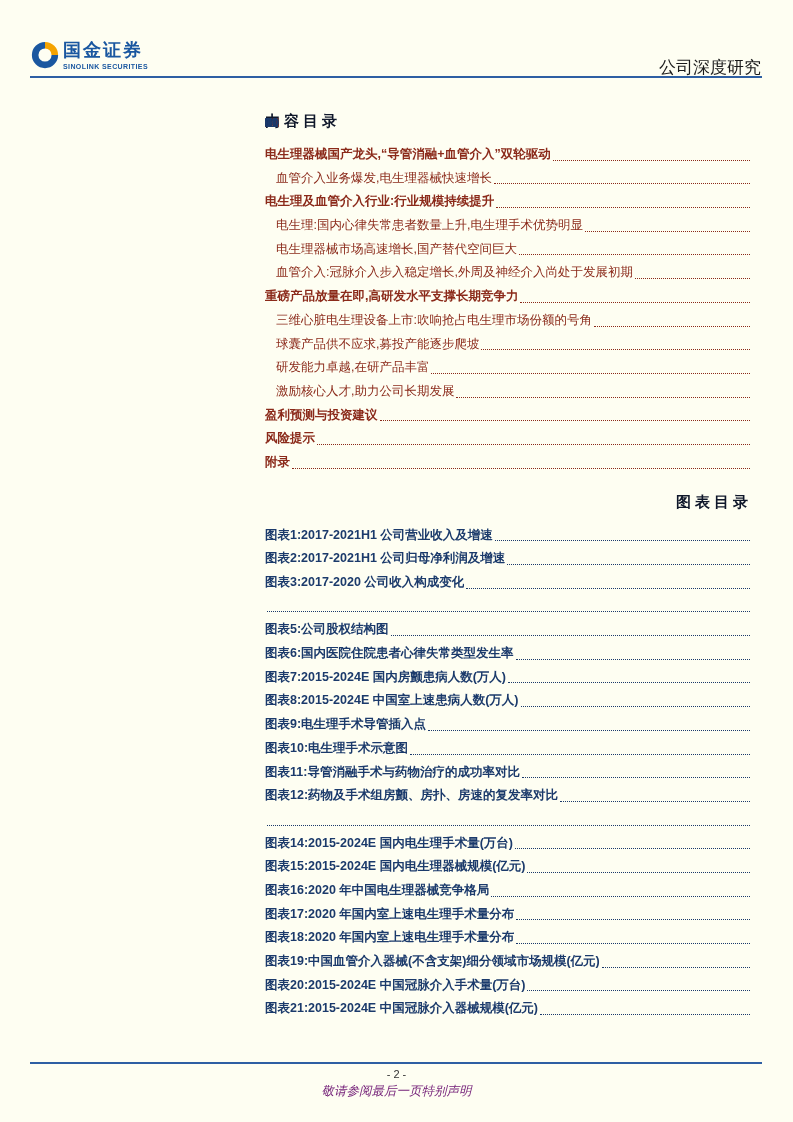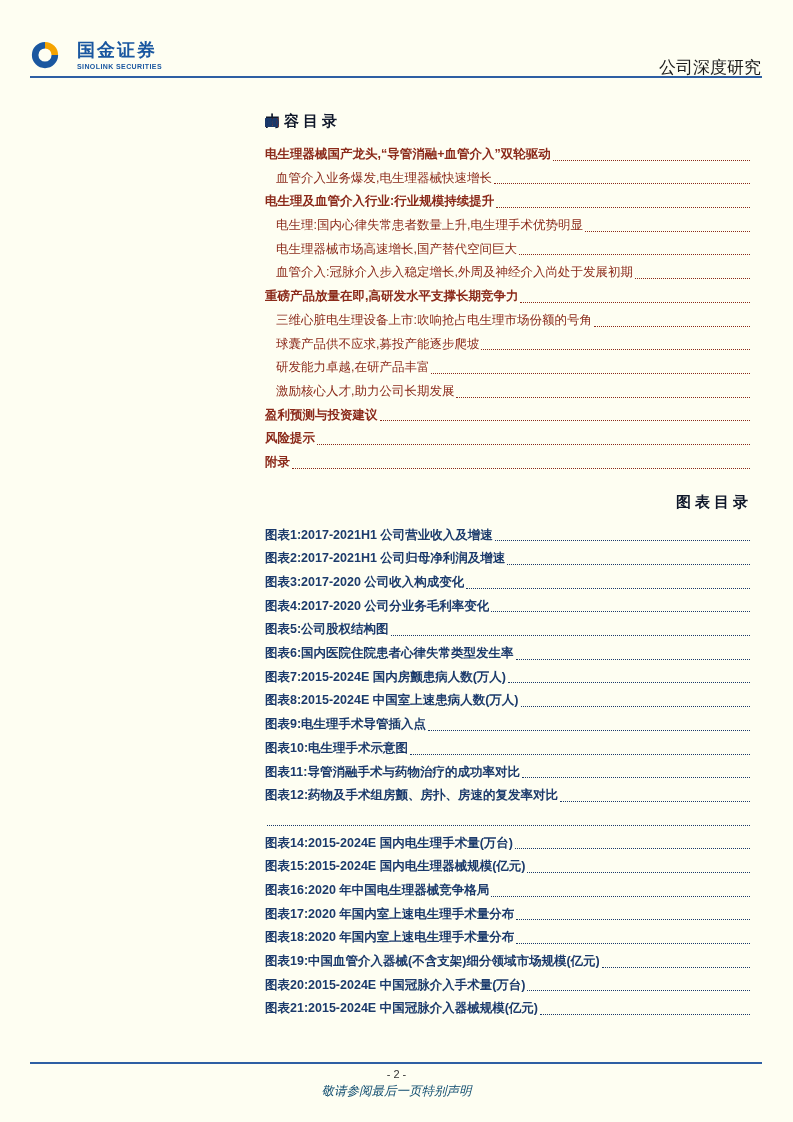--- a/index.html
+++ b/index.html
@@ -14,21 +14,21 @@
   html,body{width:793px;height:1122px;}
   body{
     position:relative;
     background:var(--background);
     font-family:"Liberation Sans","DejaVu Sans",sans-serif;
     overflow:hidden;
   }
   .page{position:absolute;inset:0;}
 
   
-  .logo{position:absolute;left:30px;top:40px;display:flex;gap:17px;align-items:flex-start;}
+  .logo{position:absolute;left:30px;top:40px;display:flex;gap:3px;align-items:flex-start;}
   .logo-icon{width:30px;height:30px;flex:0 0 auto;}
   .brand-cn{font-size:18px;font-weight:bold;color:var(--brand-blue);letter-spacing:2px;line-height:1.15;}
   .brand-en{font-size:7px;font-weight:bold;color:var(--brand-blue);letter-spacing:0.4px;margin-top:2px;}
   .report-type{position:absolute;right:32px;top:56px;font-size:17px;color:#1a1a1a;}
   .header-rule{position:absolute;left:30px;right:31px;top:76px;height:2px;background:var(--rule-blue);}
 
   
   main{position:absolute;left:265px;top:112px;width:487px;}
   .sec-title{font-size:15px;font-weight:bold;color:#0f172a;letter-spacing:4px;margin-bottom:13px;line-height:1.2;}
   .figures-title{margin-top:18px;text-align:right;}
@@ -38,21 +38,21 @@
   .toc-row .dots{flex:1;align-self:flex-end;height:0;border-bottom:1.5px dotted currentColor;margin:0 2px 6px;min-width:8px;}
   .toc-row .page{white-space:nowrap;}
   .toc-row.l1{font-weight:bold;}
   .toc-row.l2{padding-left:11px;}
   .figures .toc-row{color:var(--figure-text);font-weight:600;}
 
   
   .footer-rule{position:absolute;left:30px;right:31px;top:1062px;height:2px;background:var(--rule-blue);}
   .page-num{position:absolute;top:1068px;left:0;right:0;text-align:center;font-size:11px;color:#333;}
   .disclaimer{position:absolute;top:1083px;left:0;right:0;text-align:center;font-size:12.5px;font-style:italic;
-    font-family:Liberation Mono, monospace;color:#0c4a6e;}
+    font-family:Liberation Mono, monospace;color:#701a75;}
 </style>
 </head>
 <body>
 
 <div class="page">
 
   <div class="logo">
     <svg class="logo-icon" viewBox="0 0 32 32" aria-hidden="true">
       <path d="M16 2 a14 14 0 1 0 14 14 h-7 a7 7 0 1 1 -7 -7 z" fill="#1A57A0"></path>
       <path d="M16 2 a14 14 0 0 1 14 14 h-7 a7 7 0 0 0 -7 -7 z" fill="#F5A300"></path>
@@ -151,21 +151,20 @@
     <span class="label">图表2:2017-2021H1 公司归母净利润及增速</span>
     <span class="dots"></span>
     <span class="page">4</span>
   </div>
         <div class="toc-row">
     <span class="label">图表3:2017-2020 公司收入构成变化</span>
     <span class="dots"></span>
     <span class="page">5</span>
   </div>
         <div class="toc-row">
-    <span class="label">图表4:2017-2020 公司分业务毛利率变化</span>
     <span class="dots"></span>
     <span class="page">5</span>
   </div>
         <div class="toc-row">
     <span class="label">图表5:公司股权结构图</span>
     <span class="dots"></span>
     <span class="page">5</span>
   </div>
         <div class="toc-row">
     <span class="label">图表6:国内医院住院患者心律失常类型发生率</span>

